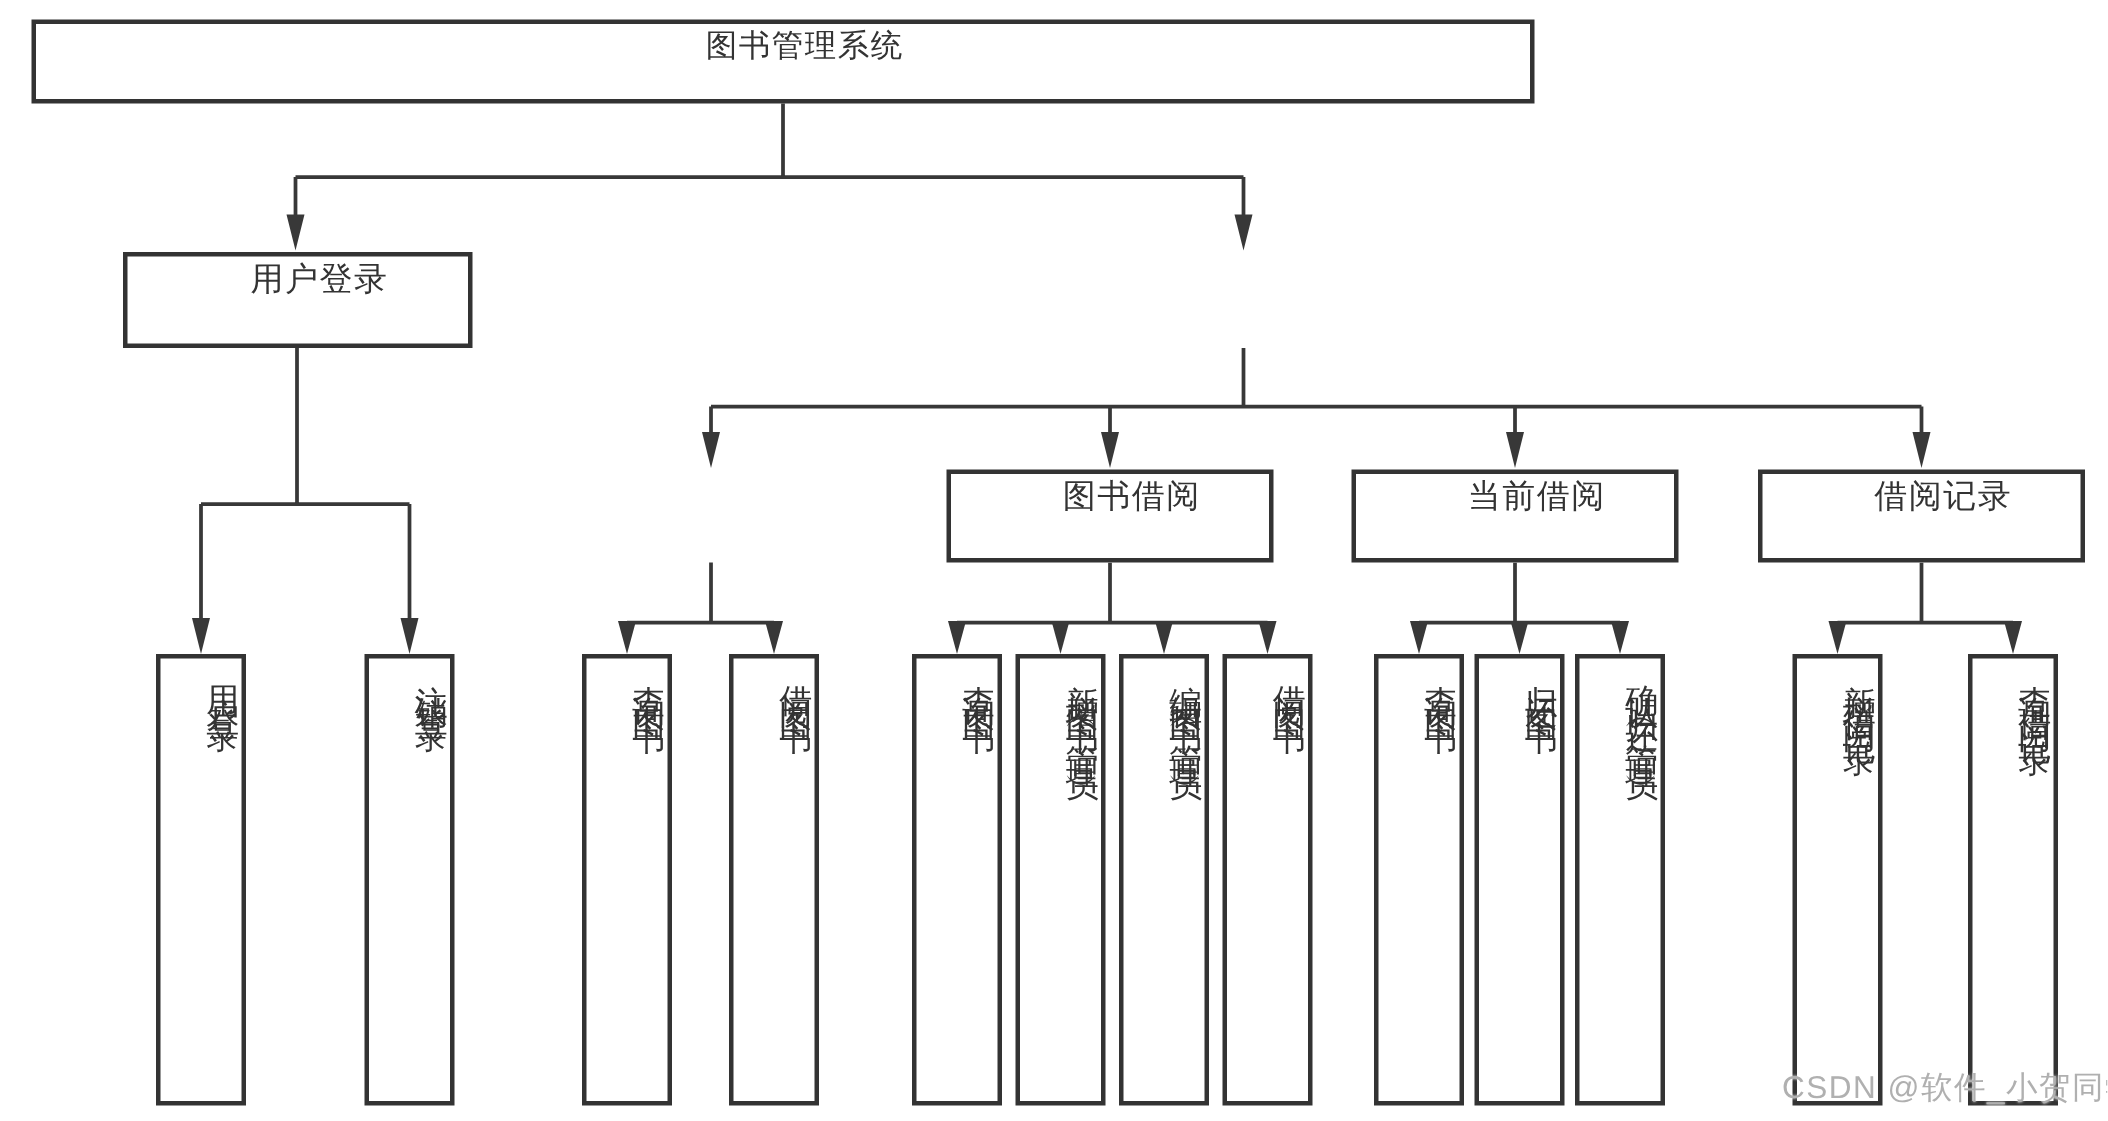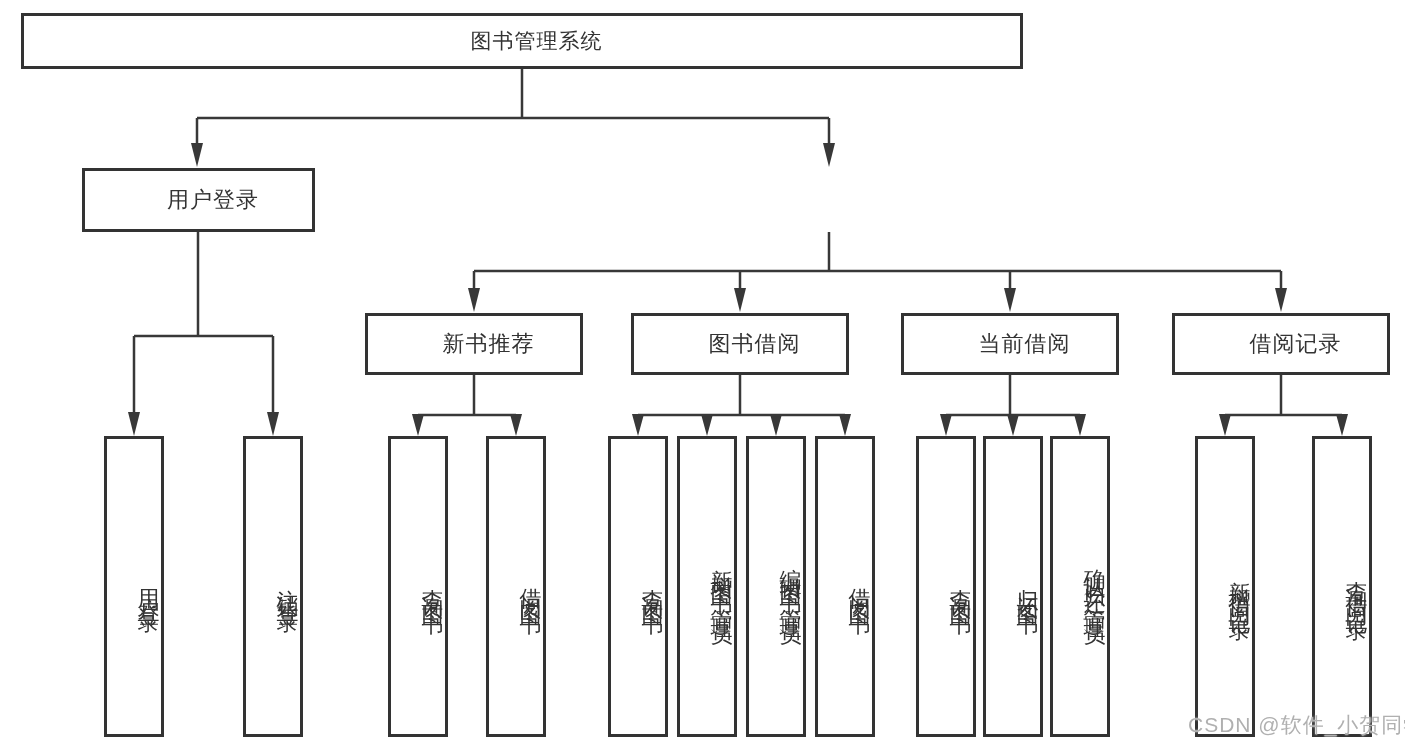--- a/index.html
+++ b/index.html
@@ -10,21 +10,21 @@
     font-family:"Liberation Sans","DejaVu Sans",sans-serif;
     color:#333333;
     overflow:hidden;
   }
   svg.wires{position:absolute;left:0;top:0;z-index:1;}
   .box{
     position:absolute;
     box-sizing:border-box;
     border:3px solid #333333;
     background:#ffffff;
-    display:flex;align-items:center;justify-content:center;
+    display:flex;align-items:flex-start;justify-content:center;
     font-size:22px;
     letter-spacing:1px;
     z-index:2;
     white-space:nowrap;
     padding-left:29px;
   }
   
   .vbox span{
     writing-mode:vertical-rl;
     text-orientation:mixed;
@@ -111,23 +111,20 @@
   </svg>
 
   <div class="box" id="n-root">
     <span>图书管理系统</span>
   </div>
 
   <div class="box" id="n-user-login">
     <span>用户登录</span>
   </div>
 
-  <div class="box" id="n-newbook">
-    <span>新书推荐</span>
-  </div>
   <div class="box" id="n-current">
     <span>当前借阅</span>
   </div>
   <div class="box" id="n-borrow">
     <span>图书借阅</span>
   </div>
   <div class="box" id="n-record">
     <span>借阅记录</span>
   </div>
 

